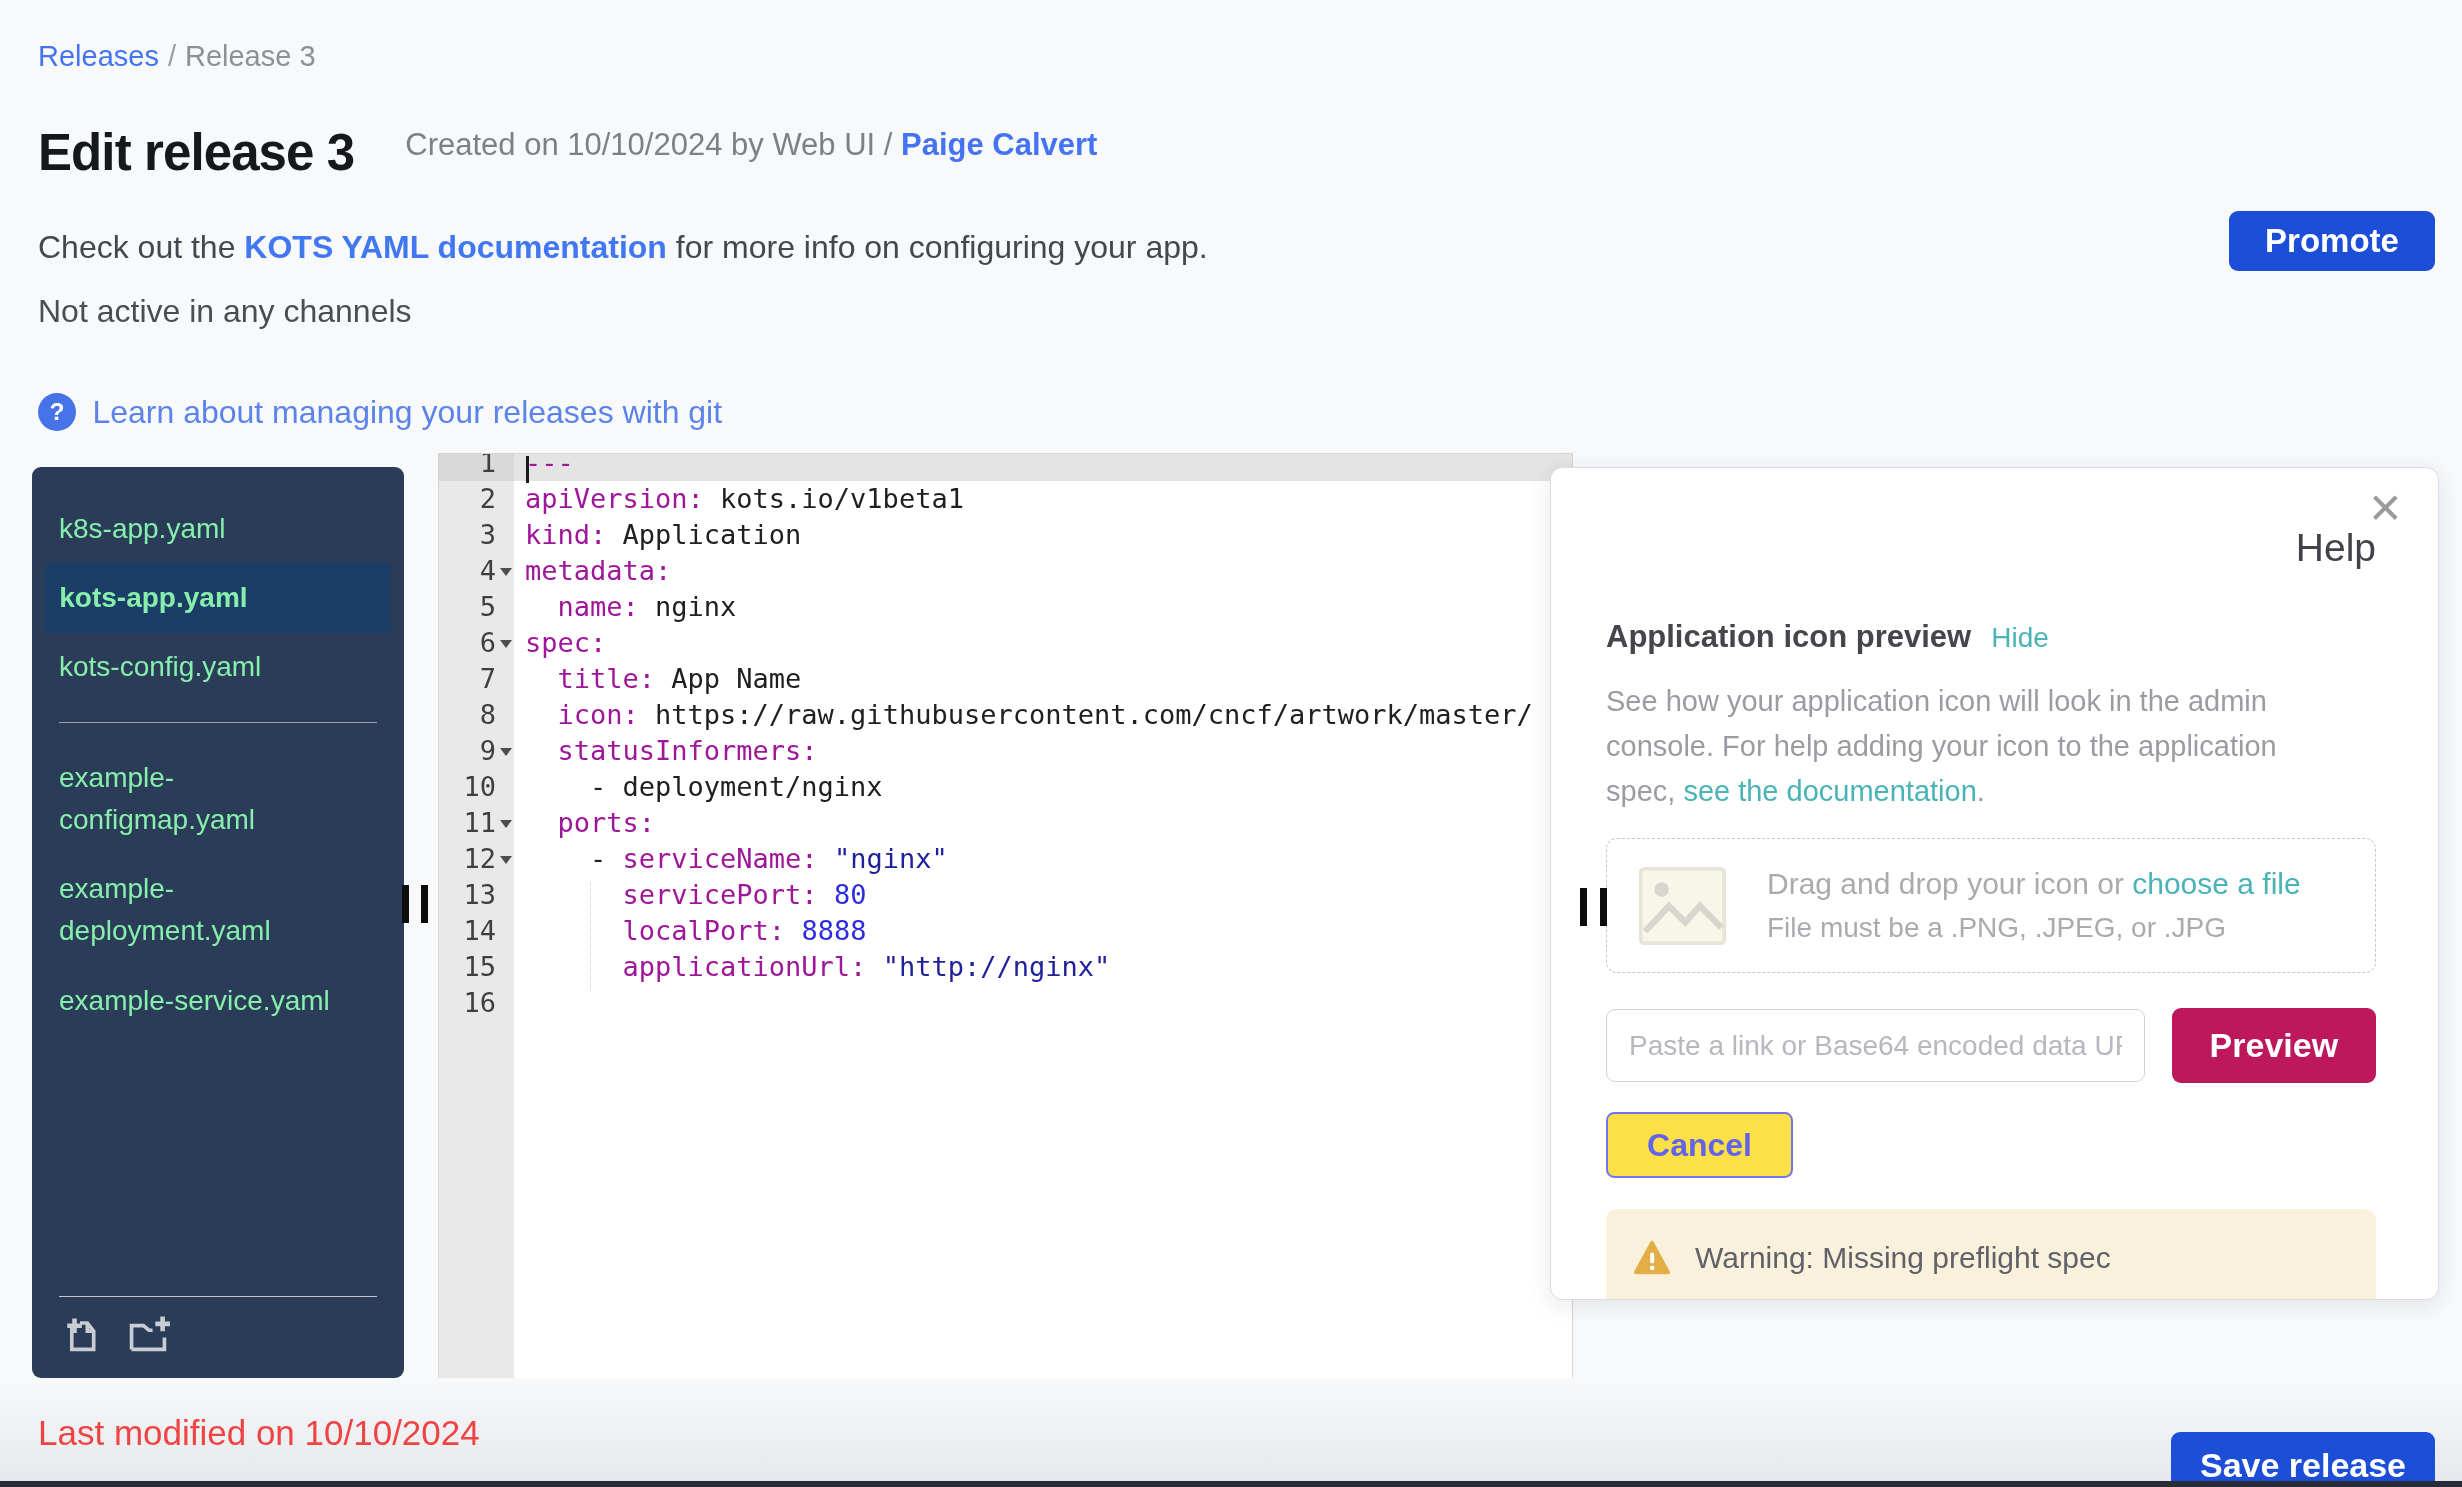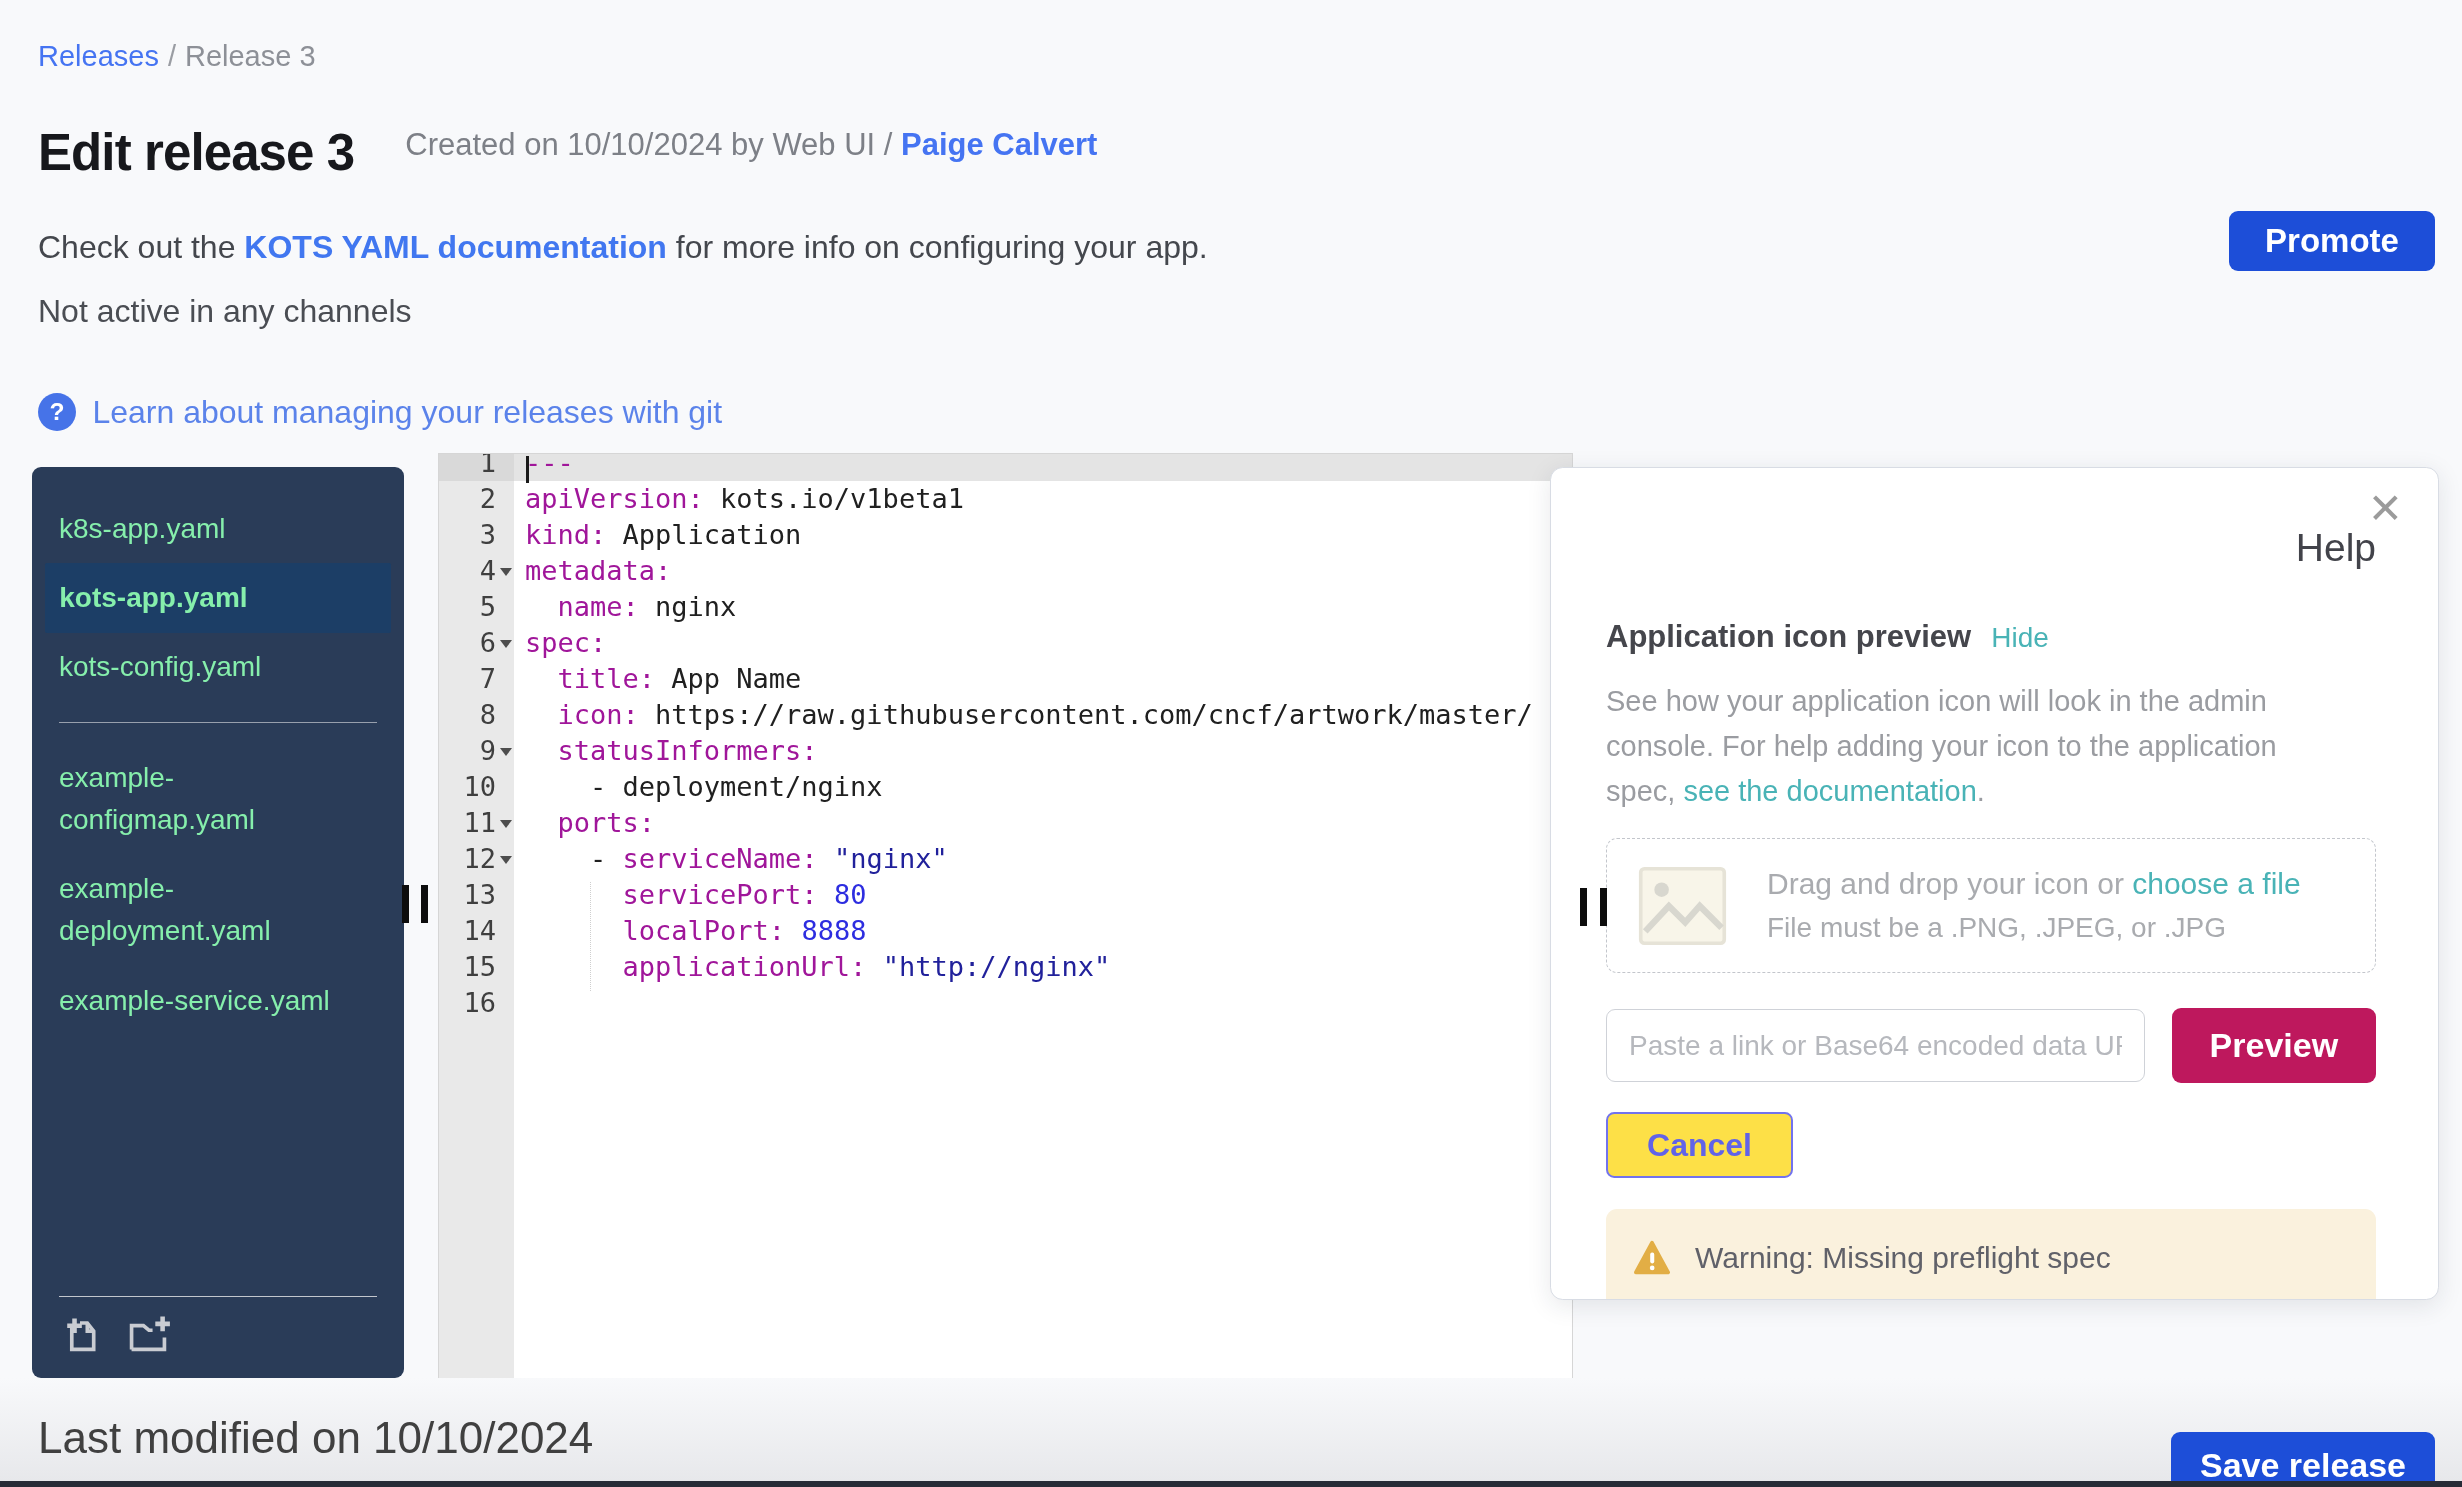--- a/index.html
+++ b/index.html
@@ -83,21 +83,21 @@
   .preview-btn{margin-left:27px;width:211px;height:75px;background:#be185d;color:#fff;font-weight:700;font-size:34px;
                border:none;border-radius:9px;cursor:pointer;font-family:"Liberation Sans",sans-serif;}
   .cancel-btn{margin-top:29px;width:187px;height:66px;background:#fde047;border:2.7px solid #7273ee;border-radius:8.2px;
               color:#6163e8;font-weight:700;font-size:32px;cursor:pointer;font-family:"Liberation Sans",sans-serif;}
   .warn-box{margin-top:31px;width:770px;background:#faf1dd;border-radius:11px;padding:31px 27px 36px 27px;box-sizing:border-box;}
   .warn-top{display:flex;align-items:center;}
   .warn-t{font-size:30px;color:#606169;margin-left:24px;}
 
   
   .footer-grad{position:absolute;left:0;top:1378px;width:2462px;height:103px;background:linear-gradient(#f8f9fb,#e7e8eb);}
-  .last-mod{position:absolute;left:38px;top:1413px;font-size:44px;color:#404040;}
+  .last-mod{position:absolute;left:38px;top:1413px;font-size:35px;color:#ef4444;}
   .bottom-strip{position:absolute;left:0;top:1481px;width:2462px;height:7.3px;background:#272c37;}
 </style>
 </head>
 <body>
 
 <div class="page">
 
   <div class="crumbs">
     <span class="lnk">Releases</span><span class="sep">/</span><span class="cur">Release 3</span>
   </div>

